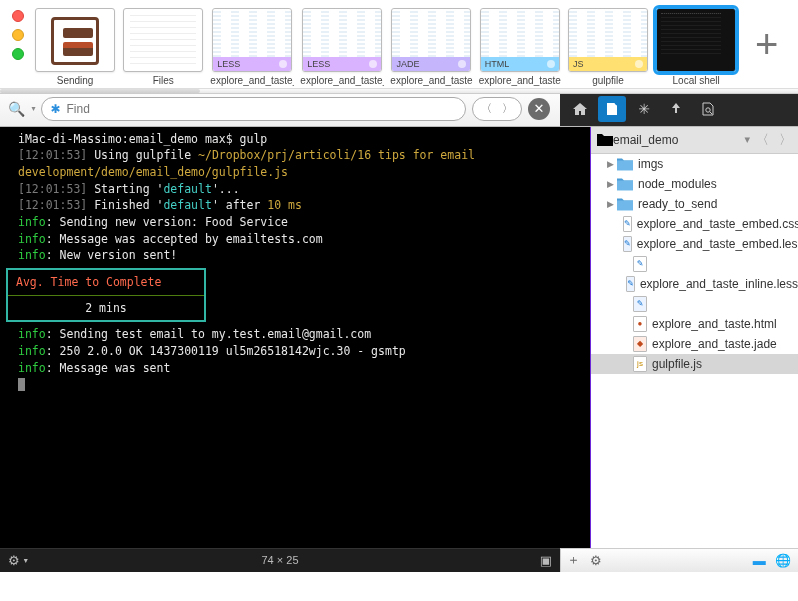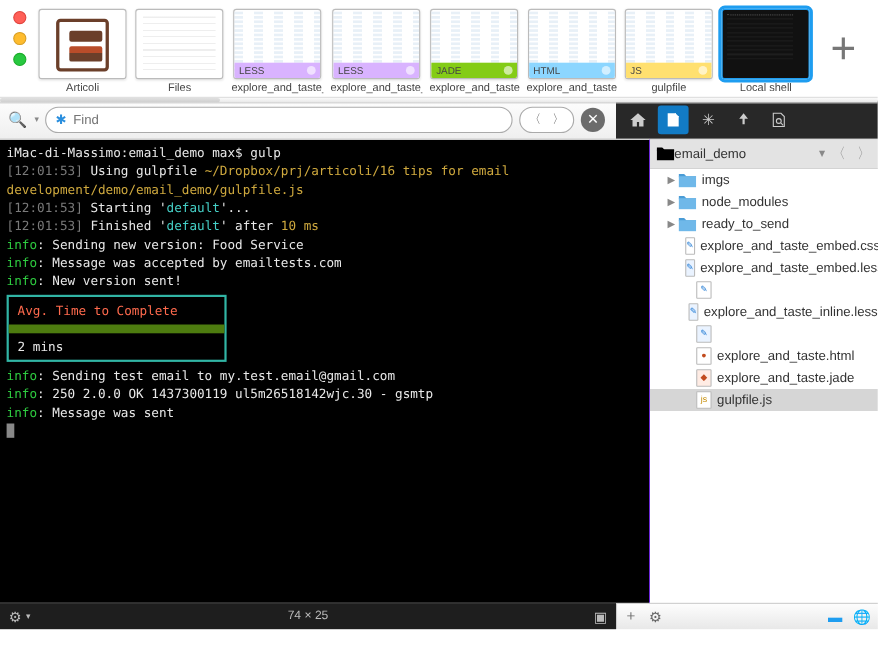--- a/index.html
+++ b/index.html
@@ -15,21 +15,21 @@
   .tc-min   { background:#febc2e; border:1px solid #d89e22; }
   .tc-zoom  { background:#28c840; border:1px solid #1dad2b; }
 
   .tab { display:flex; flex-direction:column; align-items:center; width:88px; cursor:pointer; }
   .tab .thumb { width:80px; height:64px; border:1px solid #bbb; border-radius:3px; background:#fff; position:relative; overflow:hidden; box-shadow:0 1px 2px rgba(0,0,0,.08); }
   .tab.sel .thumb { outline:3px solid #1e9df0; border-color:#1e9df0; }
   .tab .thumb.shell { background:#111; }
   .tab .thumb.shell::before { content:""; display:block; width:60px; height:40px; margin:4px; border-top:1px dotted #888; background:repeating-linear-gradient(#111,#111 3px,#333 3px,#333 4px); opacity:.4; }
   .tab .lang { position:absolute; left:0; right:0; bottom:0; height:14px; font-size:9px; line-height:14px; padding:0 4px; color:#444; display:flex; justify-content:space-between; align-items:center; }
   .lang.less { background:#d9b3ff; }
-  .lang.jade { background:#84cc16; }
+  .lang.jade { background:#c4b5fd; }
   .lang.html { background:#8cd6ff;gap:19px; }
   .lang.js   { background:#ffe070; }
   .tab .lang .dot { width:8px; height:8px; border-radius:50%; background:rgba(255,255,255,.6); }
   .tab .label { font-size:10px; line-height:1.15; text-align:center; color:#444; margin-top:3px; max-width:84px; overflow:hidden; }
   .tab .thumb .codebg { position:absolute; inset:0; background:
      linear-gradient(#fff 0 2px, transparent 2px) 0 0/100% 4px,
      repeating-linear-gradient(90deg, #cde 0 8px, transparent 8px 18px);
      opacity:.45; }
   .tab .thumb .icon-face { width:48px; height:48px; margin:8px auto; background:#fff; border:3px solid #6b3f2a; border-radius:4px; position:relative; }
   .tab .thumb .icon-face::before, .tab .thumb .icon-face::after { content:""; position:absolute; background:#6b3f2a; }
@@ -47,30 +47,30 @@
   .pill.find { flex:1; }
   .pill.find input { border:none; outline:none; font-size:12px; width:100%; background:transparent; }
   .star { color:#2b8fde; margin-right:6px; font-size:12px; }
   .navpill { width:50px; justify-content:space-between; }
   .navpill span { color:#666; }
   .closex { width:22px; height:22px; border-radius:50%; background:#6b6b6b; color:#fff; display:flex; align-items:center; justify-content:center; font-size:13px; cursor:pointer; }
 
   
   .split { display:flex; height:421px; }
   .term { flex:1; background:#000; color:#ddd; font-family:"Menlo","Consolas",monospace; font-size:11.5px; line-height:1.45; padding:4px 6px; overflow:hidden; position:relative; }
-  .term .ln { white-space:pre-wrap; }
+  .term .ln { white-space:pre-wrap;margin-left:12px; }
   .c-dim { color:#7a7a7a; }
   .c-grn { color:#2ecc40; }
   .c-yel { color:#cfa93e; }
   .c-wh  { color:#e8e8e8; }
   .c-cy  { color:#45d0c7; }
 
   .box { border:2px solid #31b5a5; margin:4px 0; width:200px; }
-  .box .hdr { color:#ff6a4d; padding:4px 8px; border-bottom:8px solid #4d7c0f; }
-  .box .val { color:#e8e8e8; padding:4px 8px; }
+  .box .hdr { color:#ff6a4d; padding:4px 8px; border-bottom:1px solid #4d7c0f; }
+  .box .val { color:#e8e8e8; padding:4px 8px;text-align:center; }
   .cursor { display:inline-block; width:7px; height:13px; background:#888; vertical-align:text-bottom; margin-top:2px; }
 
   
   .side { width:208px; background:#f2f2f2; display:flex; flex-direction:column; border-left:1px solid #6d28d9; }
   .side-tabs { background:#282828; display:flex; align-items:center; gap:4px; padding:4px 6px; }
   .side-tabs .it { width:28px; height:26px; display:flex; align-items:center; justify-content:center; color:#ccc; font-size:14px; border-radius:3px; cursor:pointer; }
   .side-tabs .it.active { background:#127bc5; color:#fff; }
   .side-tabs svg { fill:currentColor; }
 
   .side-root { display:flex; align-items:center; padding:4px 6px; background:#e3e3e3; border-bottom:1px solid #ccc; }
@@ -113,21 +113,21 @@
   <div class="traffic">
     <span class="tc-close"></span>
     <span class="tc-min"></span>
     <span class="tc-zoom"></span>
   </div>
 
   <div class="tab">
     <div class="thumb">
         <div class="icon-face"></div>
       </div>
-    <div class="label">Articoli</div>
+    <div class="label">Sending</div>
   </div>
   <div class="tab">
     <div class="thumb files"></div>
     <div class="label">Files</div>
   </div>
   <div class="tab">
     <div class="thumb">
         <div class="codebg"></div>
         <div class="lang less">
           <span>LESS</span>

